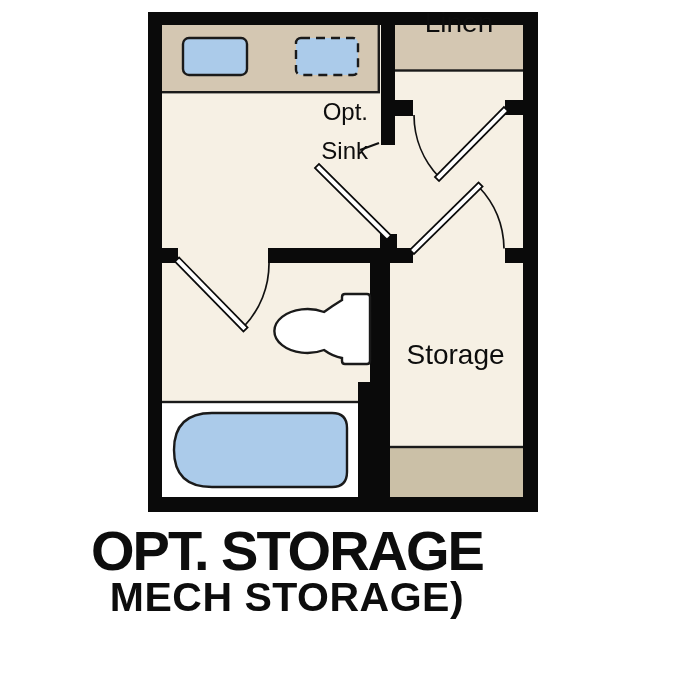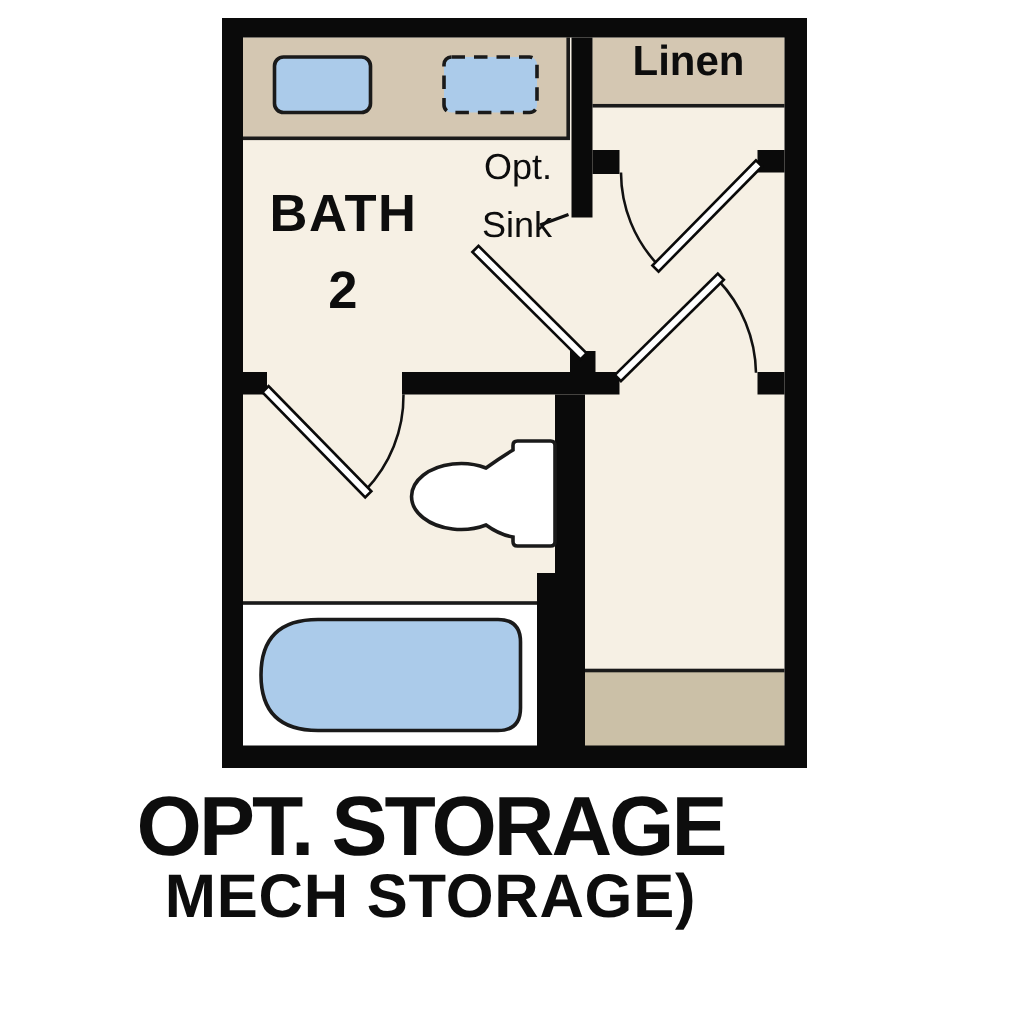--- a/index.html
+++ b/index.html
@@ -16,22 +16,22 @@
   .fixture{stroke:#1a1a1a;stroke-width:2.4;}
   .leaf-outer{stroke:#0a0a0a;stroke-width:7.5;stroke-linecap:square;fill:none;}
   .leaf-inner{stroke:#ffffff;stroke-width:4;stroke-linecap:square;fill:none;}
   .swing{stroke:#111111;stroke-width:1.7;fill:none;}
   .leader{stroke:#111111;stroke-width:2.2;fill:none;}
   .label{position:absolute;white-space:pre;}
   .bath-label{left:150px;top:117px;width:158px;text-align:center;
       font-size:35px;line-height:51px;font-weight:bold;letter-spacing:1px;}
   .optsink-label{left:248px;top:92px;width:120px;text-align:right;
       font-size:24px;line-height:39px;font-weight:normal;}
-  .linen-label{left:395px;top:21px;width:128px;text-align:center;
-      font-size:28px;line-height:40px;font-weight:bold;}
+  .linen-label{left:395px;top:3px;width:128px;text-align:center;
+      font-size:28px;line-height:40px;font-weight:normal;}
   .storage-label{left:388px;top:335px;width:135px;text-align:center;
       font-size:28px;line-height:40px;font-weight:normal;}
   .caption{position:absolute;left:0;top:522px;width:574px;text-align:center;font-weight:bold;}
   .caption .l1{font-size:56px;line-height:58px;letter-spacing:-2px;}
   .caption .l2,.caption .l3{font-size:41px;line-height:34px;letter-spacing:0.5px;}
   .caption .l2{margin-top:2px;}
 </style>
 </head>
 <body>
 
@@ -93,25 +93,25 @@
     <path class="fixture white-fill" d="M 342,300 L 342,297 Q 342,294 345,294 L 367,294 Q 370,294 370,297
              L 370,361 Q 370,364 367,364 L 345,364 Q 342,364 342,361 L 342,358
              Q 333,356.5 324,350 A 33 22 0 1 1 324,312 Q 333,305.5 342,300 Z"></path>
 
     <path class="fixture" d="M 212,413 L 332,413 Q 347,413 347,428 L 347,472 Q 347,487 332,487
              L 212,487 Q 174,487 174,450 Q 174,413 212,413 Z" fill="#abcbea"></path>
 
     <path class="leader" d="M 360,150 L 379,143"></path>
   </svg>
 
-  <div class="label bath-label"><span>BATH</span><br><span>2</span></div>
 
   <div class="label optsink-label"><span>Opt.</span><br><span>Sink</span></div>
 
   <div class="label linen-label">Linen</div>
 
+  <div class="label storage-label">Storage</div>
 
   <div class="caption">
     <div class="l1">OPT. STORAGE</div>
     <div class="l3">MECH STORAGE)</div>
   </div>
 
 </div>
 
 </body></html>

